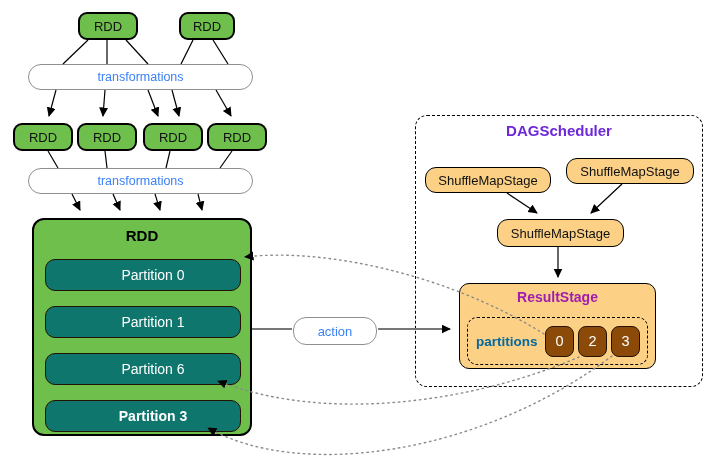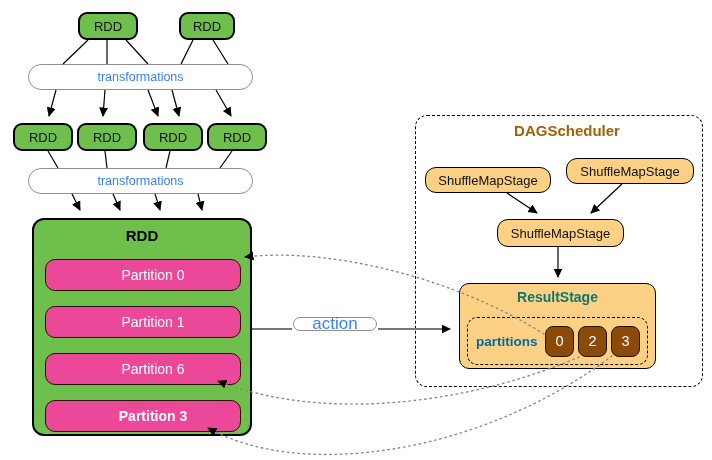--- a/index.html
+++ b/index.html
@@ -22,43 +22,43 @@
   .rdd-big{
     position:absolute;left:32px;top:218px;width:220px;height:218px;box-sizing:border-box;
     background:#6fbf4d;border:2px solid #000;border-radius:12px;
   }
   .rdd-big-title{
     position:absolute;left:0;top:7px;width:100%;text-align:center;
     font-weight:bold;font-size:15px;color:#000;
   }
   .partition{
     position:absolute;left:11px;width:196px;height:32px;box-sizing:border-box;
-    background:#ec4899;border:1.5px solid #231200;border-radius:10px;
+    background:#0f766e;border:1.5px solid #231200;border-radius:10px;
     color:#fff;font-size:14px;display:flex;align-items:center;justify-content:center;padding-left:20px;
   }
   
   .dag{
     position:absolute;left:415px;top:115px;width:288px;height:272px;box-sizing:border-box;
     border:1.6px dashed #000;border-radius:12px;background:transparent;
   }
   .dag-title{
-    position:absolute;left:8px;top:6px;width:100%;text-align:center;
-    font-weight:bold;font-size:15px;color:#a16207;
+    position:absolute;left:0;top:6px;width:100%;text-align:center;
+    font-weight:bold;font-size:15px;color:#6d28d9;
   }
   .stage-box{
     background:#fcd186;border:1.5px solid #000;border-radius:11px;
     font-size:13px;color:#111;
   }
   .result{
     position:absolute;left:459px;top:283px;width:197px;height:86px;box-sizing:border-box;
     background:#fcd186;border:1.5px solid #000;border-radius:10px;
   }
   .result-title{
     position:absolute;left:0;top:5px;width:100%;text-align:center;
-    font-weight:bold;font-size:14px;color:#0f766e;
+    font-weight:bold;font-size:14px;color:#a21caf;
   }
   .part-group{
     position:absolute;left:7px;top:33px;width:181px;height:48px;box-sizing:border-box;
     border:1.4px dashed #000;border-radius:10px;
     display:flex;align-items:center;padding:0 7px 0 8px;
   }
   .part-group-label{font-weight:bold;font-size:13.5px;color:#0369a1;}
   .squares{display:flex;gap:4px;margin-left:auto;}
   .sq{
     width:29px;height:31px;box-sizing:border-box;
@@ -88,21 +88,21 @@
   <div class="node pill" style="left:28px;top:168px;width:225px;height:26px;">transformations</div>
 
   <div class="rdd-big">
     <div class="rdd-big-title">RDD</div>
     <div class="partition" style="top:39px;">Partition 0</div>
     <div class="partition" style="top:86px;">Partition 1</div>
     <div class="partition" style="top:133px;">Partition 6</div>
     <div class="partition" style="top:180px;font-weight:bold;">Partition 3</div>
   </div>
 
-  <div class="node pill" style="left:293px;top:317px;width:84px;height:14px;font-size:17px;">action</div>
+  <div class="node pill" style="left:293px;top:317px;width:84px;height:28px;font-size:13px;">action</div>
 
   <div class="dag">
     <div class="dag-title">DAGScheduler</div>
   </div>
   <div class="node stage-box" style="left:425px;top:167px;width:126px;height:26px;">ShuffleMapStage</div>
   <div class="node stage-box" style="left:566px;top:158px;width:128px;height:26px;">ShuffleMapStage</div>
   <div class="node stage-box" style="left:497px;top:219px;width:127px;height:28px;">ShuffleMapStage</div>
 
   <div class="result">
     <div class="result-title">ResultStage</div>

